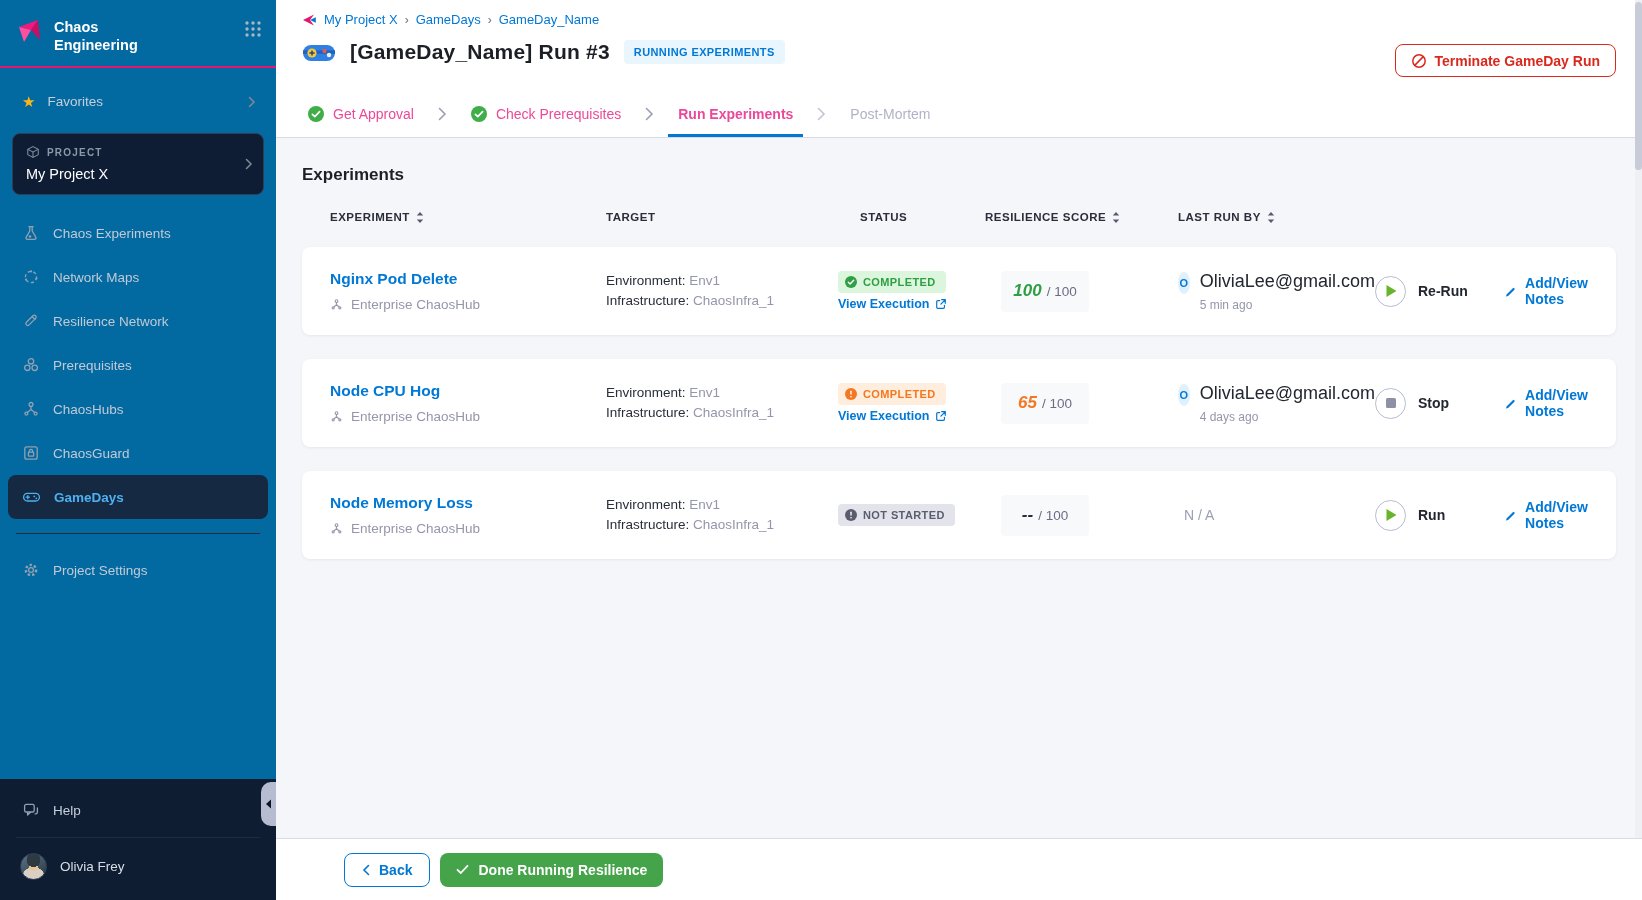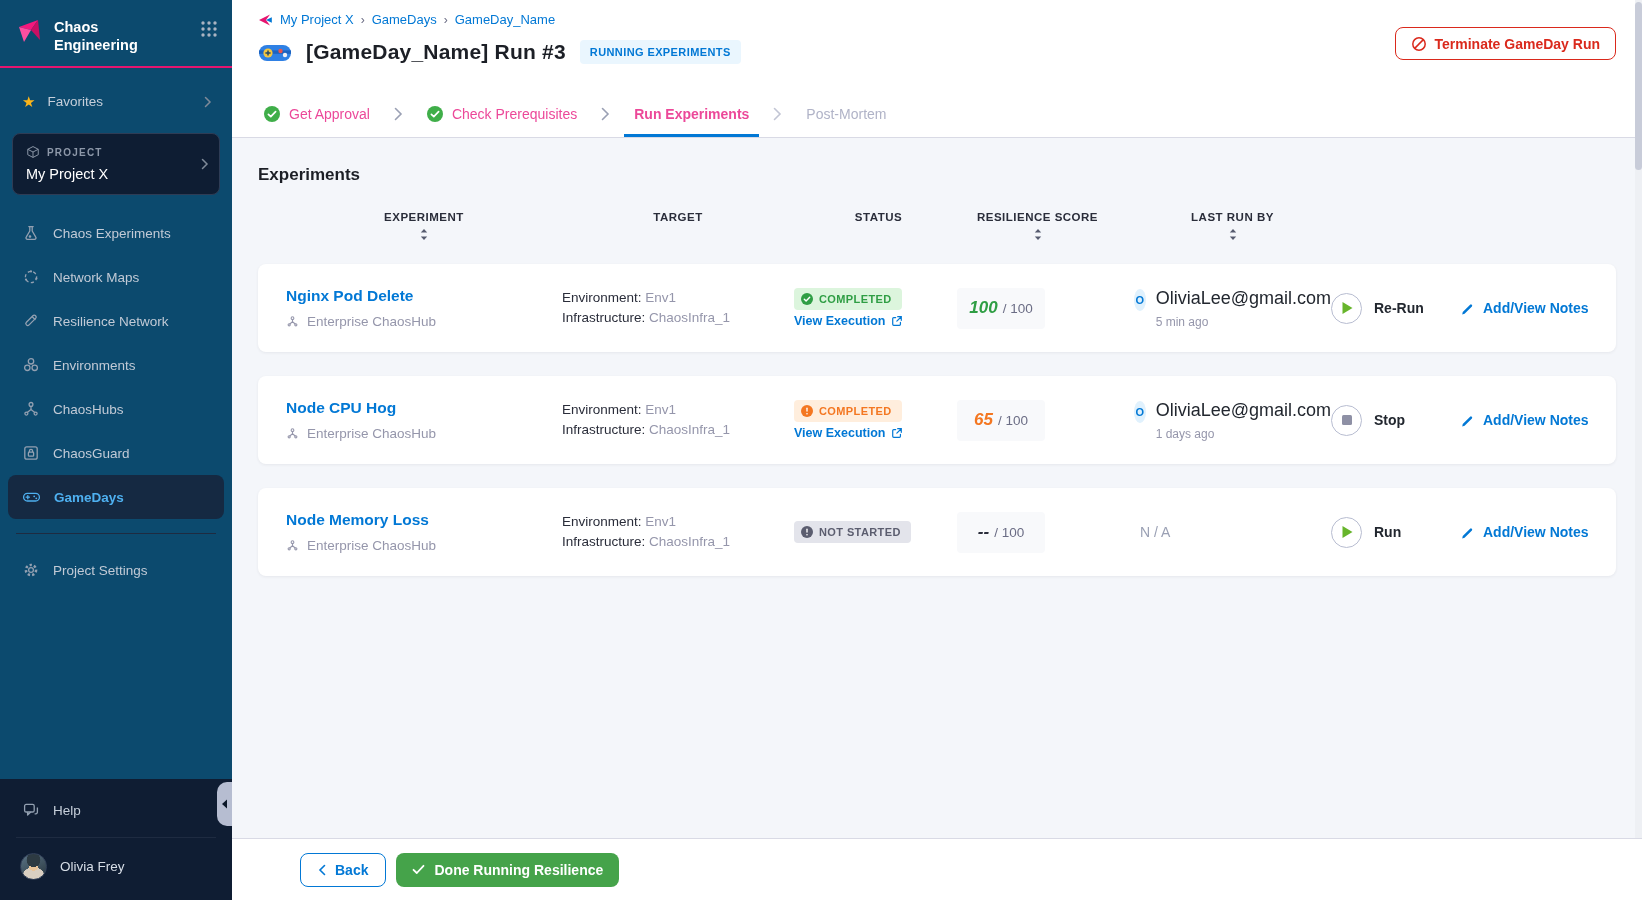--- a/index.html
+++ b/index.html
@@ -5,21 +5,21 @@
   * { margin:0; padding:0; box-sizing:border-box; }
   html,body { width:1642px; height:900px; }
   body {
     font-family:"Liberation Sans", sans-serif;
     display:flex; background:#ffffff; color:#1c1f26; overflow:hidden;
     -webkit-font-smoothing:antialiased;
   }
   svg { display:block; }
 
   
-  .sidebar { width:232px; flex-shrink:0; background:#0c4a6e; color:#c6cfda;
+  .sidebar { width:276px; flex-shrink:0; background:#0369a1; color:#c6cfda;
              display:flex; flex-direction:column; position:relative; }
   .brand-row { display:flex; align-items:flex-start; padding:16px 14px 12px 14px; gap:10px; }
   .brand-text { font-size:14.5px; font-weight:bold; color:#ffffff; line-height:1.25;
                 white-space:pre-line; padding-top:2px; }
   .grid-icon { margin-left:auto; padding-top:4px; cursor:pointer; }
   .brand-divider { height:2px; background:#e6156f; }
 
   .fav-row { display:flex; align-items:center; gap:12px; margin:26px 20px 0 22px;
              font-size:13.5px; color:#c6cfda; cursor:pointer; }
   .fav-star { color:#fcb519; font-size:15px; line-height:1; }
@@ -66,41 +66,41 @@
   .header { height:138px; background:#fff; border-bottom:1px solid #d9dae5;
             padding:12px 26px 0 26px; display:flex; flex-direction:column; position:relative; }
   .breadcrumb { display:flex; align-items:center; gap:7px; font-size:13px; color:#0278d5; }
   .breadcrumb a { color:#0278d5; text-decoration:none; cursor:pointer; }
   .bc-sep { color:#6b6d85; font-size:12px; }
 
   .title-row { display:flex; align-items:center; gap:14px; margin-top:13px; }
   .page-title { font-size:21px; font-weight:bold; color:#1c1f26; letter-spacing:0.2px; }
   .run-badge { background:#eaf6fe; color:#0278d5; font-size:11px; font-weight:bold;
                letter-spacing:0.4px; padding:6px 10px; border-radius:4px; }
-  .terminate-btn { position:absolute; right:26px; top:27px; height:33px; padding:0 15px;
+  .terminate-btn { position:absolute; right:26px; top:44px; height:33px; padding:0 15px;
                    background:#fff; border:1px solid #da291c; border-radius:8px; color:#da291c;
                    font-family:inherit; font-size:14px; font-weight:bold;
                    display:flex; align-items:center; gap:8px; cursor:pointer; }
 
   .stepper { display:flex; align-items:center; gap:24px; margin-top:auto; height:46px; padding-left:6px; }
   .step { display:flex; align-items:center; gap:9px; font-size:14px; color:#ec4899;
           height:100%; position:relative; cursor:pointer; }
   .step.active { font-weight:bold; }
   .step.active::after { content:""; position:absolute; left:-10px; right:-10px; bottom:0;
                         height:3px; background:#0278d5; }
   .step.upcoming { color:#b0b3c7; }
   .step-sep { color:#9aa0b4; }
 
   .content { flex:1; background:#f4f6fa; padding:0 26px; overflow:hidden; }
   .section-title { font-size:17px; font-weight:bold; color:#1c1f26; margin-top:27px; }
 
   .grid-cols { display:grid; grid-template-columns:276px 232px 147px 193px 197px 130px auto; }
   .thead { margin-top:26px; padding-left:28px; font-size:11.5px; font-weight:bold;
            color:#2a2d3a; letter-spacing:0.5px; }
-  .th { display:flex; align-items:center; gap:6px;flex-direction:column; }
+  .th { display:flex; align-items:center; gap:6px; }
   .th.pad { padding-left:22px; }
 
   .card { background:#fff; border-radius:8px; height:88px; margin-top:24px; padding-left:28px;
           align-items:center; box-shadow:0 1px 3px rgba(40,41,61,0.07); }
   .card:first-of-type { margin-top:23px; }
 
   .exp-name { color:#0278d5; font-weight:bold; font-size:15.5px; text-decoration:none; cursor:pointer; display:inline-block; }
   .hub-line { display:flex; align-items:center; gap:8px; color:#9596ab; font-size:13.5px; margin-top:9px; }
 
   .target-cell { font-size:13.5px; color:#2a2d3a; line-height:1.5; }
@@ -241,21 +241,21 @@
       <span>Resilience Network</span>
     </div>
     <div class="nav-item">
       <span class="ic">
         <svg width="18" height="18" viewBox="0 0 18 18" fill="none" stroke="currentColor" stroke-width="1.3">
           <circle cx="9" cy="5.3" r="2.7"></circle>
             <circle cx="5.3" cy="11.8" r="2.7"></circle>
             <circle cx="12.7" cy="11.8" r="2.7"></circle>
         </svg>
       </span>
-      <span>Environments</span>
+      <span>Prerequisites</span>
     </div>
     <div class="nav-item">
       <span class="ic">
         <svg width="18" height="18" viewBox="0 0 18 18" fill="none" stroke="currentColor" stroke-width="1.3" stroke-linecap="round">
           <circle cx="9" cy="4.4" r="1.9"></circle>
             <circle cx="4.4" cy="13.6" r="1.5"></circle>
             <circle cx="13.6" cy="13.6" r="1.5"></circle>
           <path d="M9 6.3 V9.4 M9 9.4 L5.2 12.4 M9 9.4 L12.8 12.4"></path>
         </svg>
       </span>
@@ -553,21 +553,21 @@
       <div class="cell">
         <div class="score-box">
           <span class="score-val" data-kind="warning">65</span>
           <span class="score-max">/ 100</span>
         </div>
       </div>
       <div class="cell lastrun">
         <span class="mini-avatar">O</span>
         <span>
           <div class="lr-email">OliviaLee@gmail.com</div>
-          <div class="lr-time">1 days ago</div>
+          <div class="lr-time">4 days ago</div>
         </span>
       </div>
       <div class="cell action-cell">
         <button class="action-btn">
           <svg width="10" height="10" viewBox="0 0 10 10">
               <rect x="0" y="0" width="10" height="10" rx="1.5" fill="#8e90a5"></rect>
             </svg>
         </button>
         <span class="action-label">Stop</span>
       </div>

